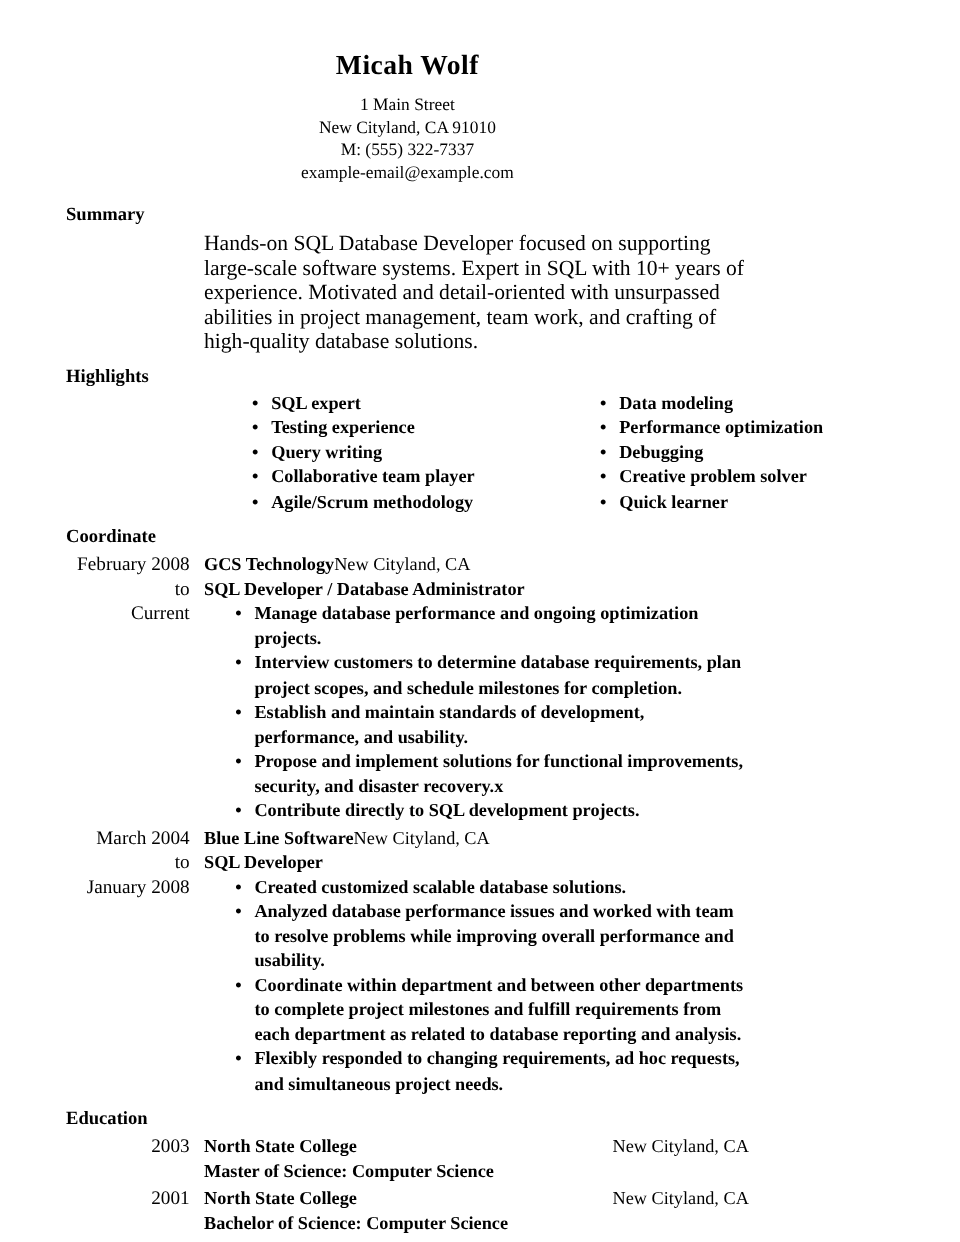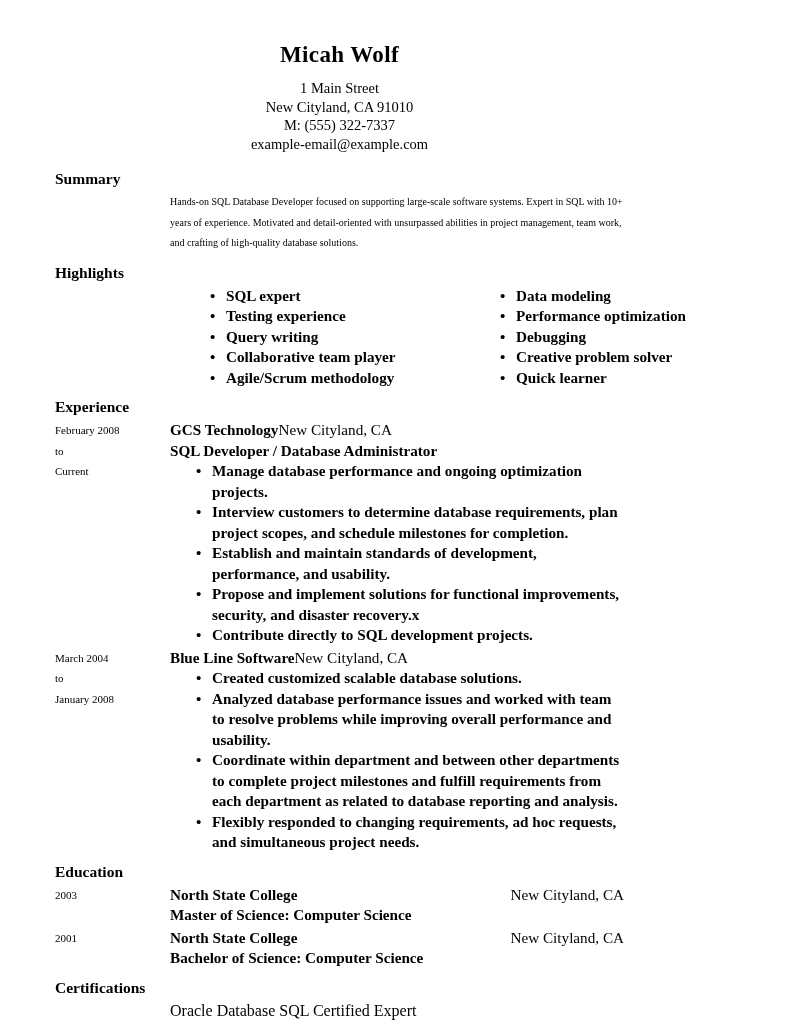--- a/index.html
+++ b/index.html
@@ -34,27 +34,27 @@
     font-weight: bold;
     line-height: 20px;
     margin-bottom: 3px;
   }
   .row {
     display: grid;
     grid-template-columns: 115px 1fr;
     align-items: start;
   }
   .date-col {
-    font-size: 11px;
+    font-size: 16px;
     line-height: 20.5px;
-    text-align: left;
+    text-align: right;
     padding-right: 12px;
   }
   .content { font-size: 15px; line-height: 20.5px; }
-  .content p { font-size: 10px; line-height: 20.5px; }
+  .content p { font-size: 18px; line-height: 20.5px; }
 
   
   .highlights-cols { display: flex; padding-left: 25px; }
   .hl-col { width: 290px; }
 
   
   ul.bullets { list-style: none; }
   .job ul.bullets, .hl-col ul.bullets { margin-left: 15px; font-weight: bold; }
   .job ul.bullets { margin-left: 26px; }
   ul.bullets li {
@@ -132,21 +132,21 @@
               <li>Creative problem solver</li>
               <li>Quick learner</li>
             </ul>
           </div>
         </div>
       </div>
     </div>
   </div>
 
   <div class="section">
-    <div class="section-label">Experience</div>
+    <div class="section-label">Coordinate</div>
 
     <div class="row job">
       <div class="date-col">
         <div>February 2008</div>
         <div>to</div>
         <div>Current</div>
       </div>
       <div class="content">
         <div class="job-head">
           <span class="company">GCS Technology</span>
@@ -167,20 +167,21 @@
       <div class="date-col">
         <div>March 2004</div>
         <div>to</div>
         <div>January 2008</div>
       </div>
       <div class="content">
         <div class="job-head">
           <span class="company">Blue Line Software</span>
           <span class="location">New Cityland, CA</span>
         </div>
+        <div class="job-title">SQL Developer</div>
         <ul class="bullets">
           <li>Created customized scalable database solutions.</li>
           <li>Analyzed database performance issues and worked with team to resolve problems while improving overall performance and usability.</li>
           <li>Coordinate within department and between other departments to complete project milestones and fulfill requirements from each department as related to database reporting and analysis.</li>
           <li>Flexibly responded to changing requirements, ad hoc requests, and simultaneous project needs.</li>
         </ul>
       </div>
     </div>
   </div>
 

